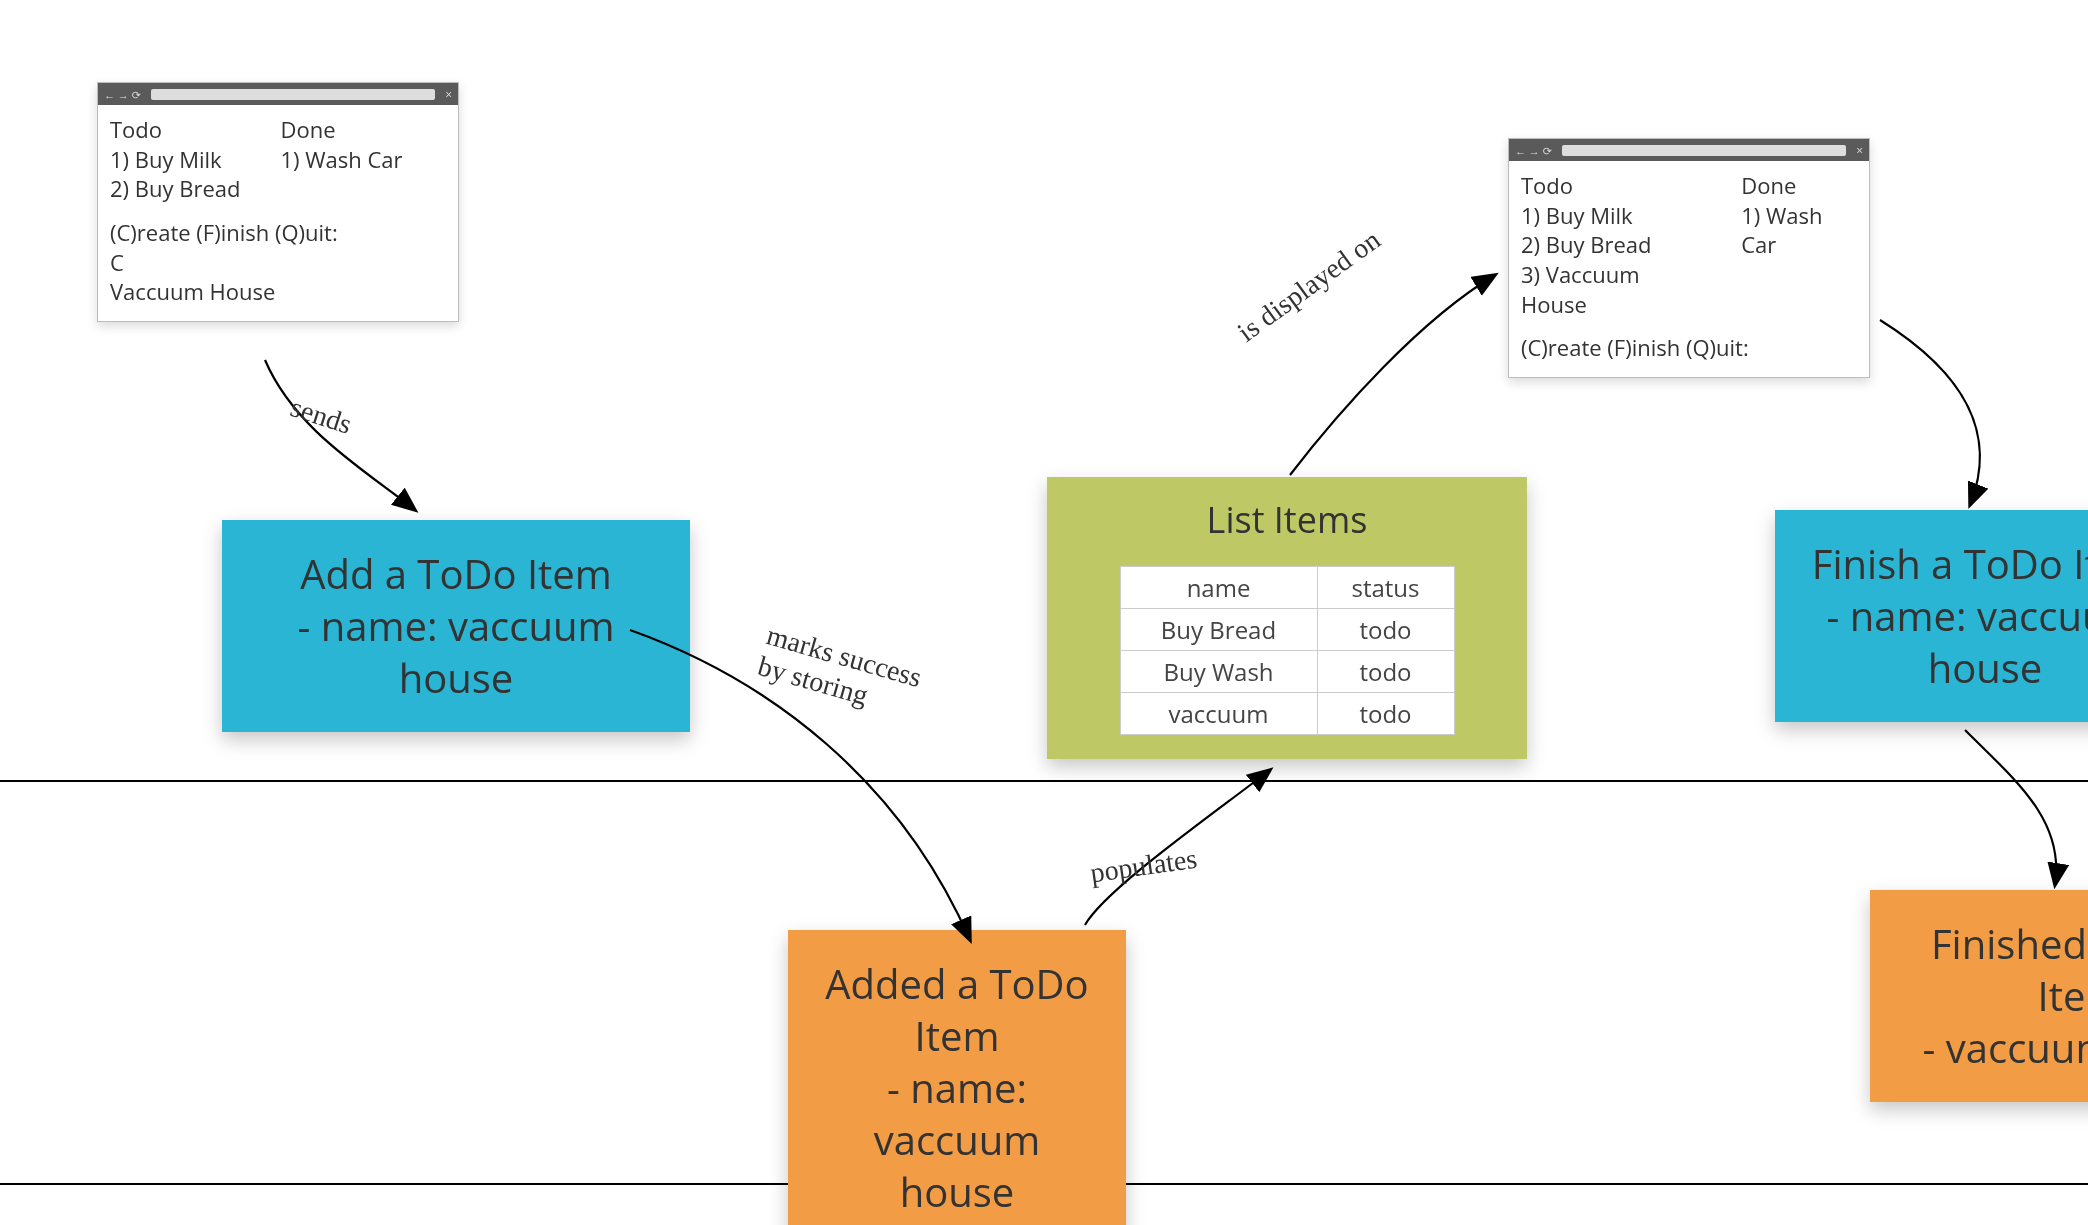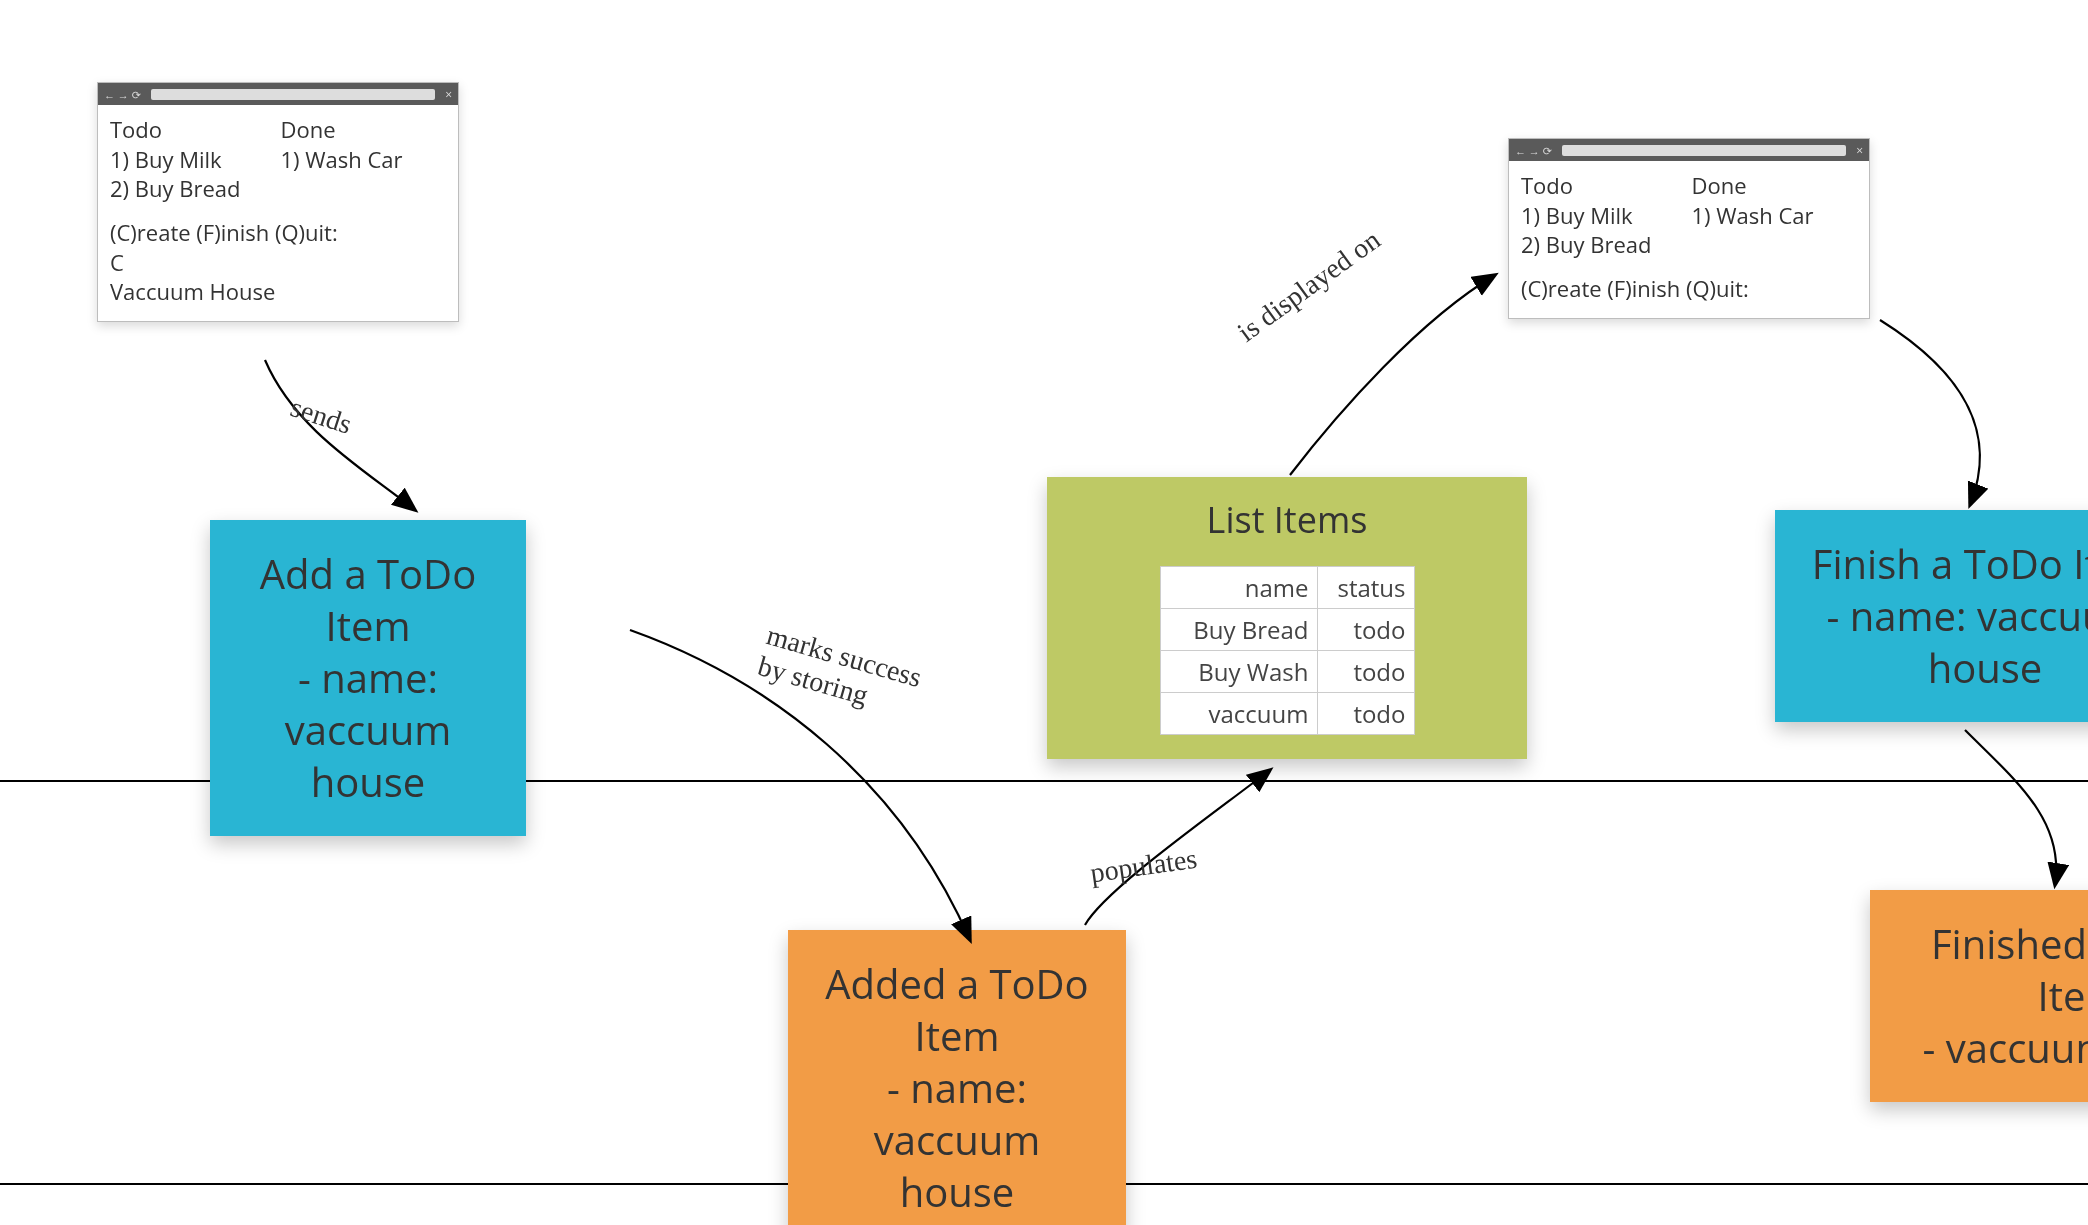--- a/index.html
+++ b/index.html
@@ -12,21 +12,21 @@
   .card{position:absolute;text-align:center;display:flex;flex-direction:column;justify-content:center;align-items:center;padding:28px 22px;box-sizing:border-box;box-shadow:0 8px 18px rgba(0,0,0,.22)}
   .card-line{font-size:40px;line-height:1.3;color:#333}
   .blue{background:#29b5d3}
   .orange{background:#f29c46}
   .olive{background:#bec965}
 
   
   .olive{padding:18px 22px 24px}
   .olive-title{font-size:36px;color:#333;margin-bottom:22px}
   .olive-table{border-collapse:collapse;background:#fff;font-size:24px;color:#444}
-  .olive-table td{border:1px solid #ccc;padding:4px 8px;min-width:140px;text-align:right}
+  .olive-table td{border:1px solid #ccc;padding:4px 28px;min-width:140px;text-align:center}
   .olive-table td.status{min-width:80px}
 
   
   .mini-window{position:absolute;background:#fff;border:1px solid #bdbdbd;width:360px;box-shadow:0 4px 10px rgba(0,0,0,.15)}
   .mini-titlebar{height:22px;background:#5a5a5a;display:flex;align-items:center;padding:0 6px;gap:4px}
   .mini-nav{color:#ddd;font-size:11px;display:flex;gap:3px;align-items:center}
   .mini-url{flex:1;height:11px;background:#ddd;margin:0 6px;border-radius:2px}
   .mini-close{color:#ddd;font-size:12px;cursor:default}
   .mini-body{padding:10px 12px 14px;font-size:22px;line-height:1.35;color:#333}
   .mini-cols{display:flex;gap:40px}
@@ -79,33 +79,34 @@
       <span class="mini-nav">← → ⟳</span>
       <span class="mini-url"></span>
       <span class="mini-close">×</span>
     </div>
     <div class="mini-body">
       <div class="mini-cols">
         <div class="mini-col">
           <span>Todo</span>
           <span>1) Buy Milk</span>
           <span>2) Buy Bread</span>
+          <span>3) Vaccuum House</span>
         </div>
         <div class="mini-col">
           <span>Done</span>
           <span>1) Wash Car</span>
         </div>
       </div>
       <div style="height:14px"></div>
       <div>(C)reate (F)inish (Q)uit:</div>
     </div>
   </div>
 
   
-  <div class="card blue" style="left:210px;top:520px;width:316px">
+  <div class="card blue" style="left:222px;top:520px;width:468px">
     <div class="card-line">Add a ToDo Item</div>
     <div class="card-line">- name: vaccuum</div>
     <div class="card-line">house</div>
   </div>
 
   
   <div class="card olive" style="left:1047px;top:477px;width:480px">
     <div class="olive-title">List Items</div>
     <table class="olive-table">
       <tbody>

